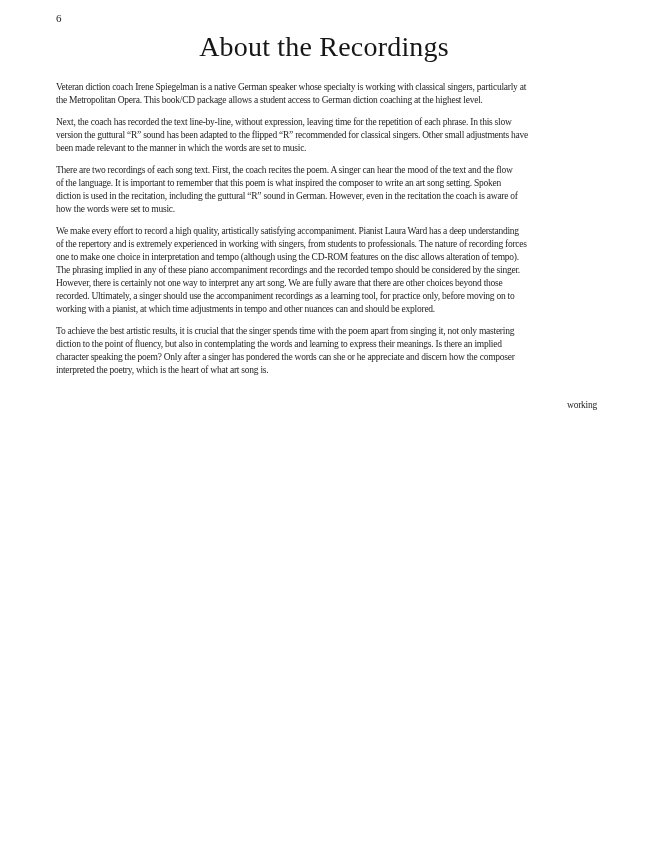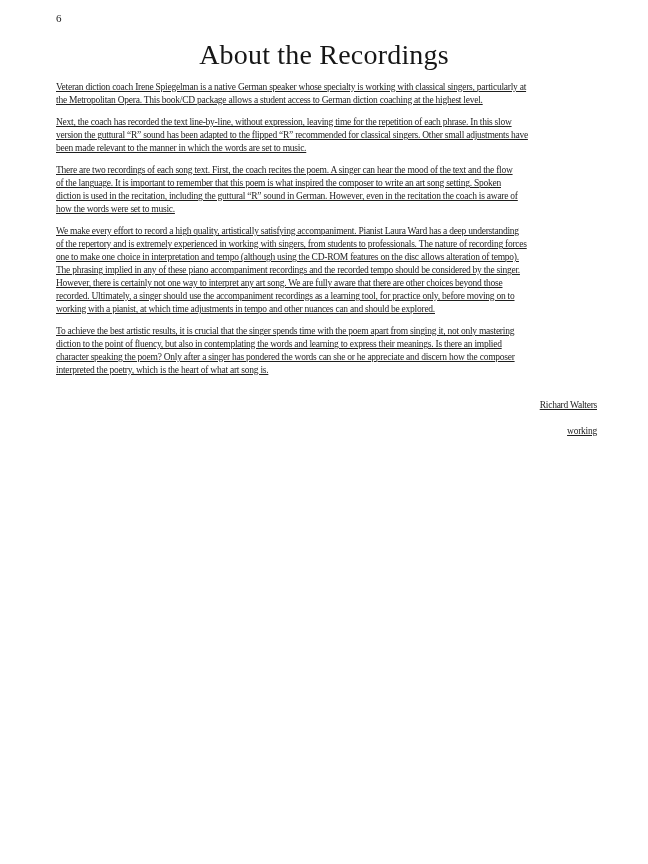--- a/index.html
+++ b/index.html
@@ -22,37 +22,36 @@
     left: 56px;
     font-size: 11px;
     line-height: 13px;
     color: #222222;
   }
   .title {
     position: absolute;
     top: 27px;
     left: 0;
     right: 0;
-    margin: 12px;
+    margin: 4px;
     text-align: center;
     font-size: 28px;
     font-weight: 400;
     letter-spacing: 0.2px;
     color: #161616;
   }
   .content {
     position: absolute;
     top: 81px;
     left: 56px;
     width: 541px;
     font-size: 9.5px;
     line-height: 13px;
     letter-spacing: -0.25px;
     color: #1e1e1e;
-    text-decoration: underline;
   }
   .content p {
     margin: 0 0 9px 0;
     white-space: pre-line;
   }
   .signature {
     margin-top: 0;
     text-align: right;
     white-space: pre-line;
   }
@@ -81,17 +80,16 @@
 The phrasing implied in any of these piano accompaniment recordings and the recorded tempo should be considered by the singer.
 However, there is certainly not one way to interpret any art song. We are fully aware that there are other choices beyond those
 recorded. Ultimately, a singer should use the accompaniment recordings as a learning tool, for practice only, before moving on to
 working with a pianist, at which time adjustments in tempo and other nuances can and should be explored.</p>
     <p>To achieve the best artistic results, it is crucial that the singer spends time with the poem apart from singing it, not only mastering
 diction to the point of fluency, but also in contemplating the words and learning to express their meanings. Is there an implied
 character speaking the poem? Only after a singer has pondered the words can she or he appreciate and discern how the composer
 interpreted the poetry, which is the heart of what art song is.</p>
 
     <div class="signature">
-      <div>Richard Walters</div>
       <div>working</div>
     </div>
   </div>
 </div>
 
 </body></html>

